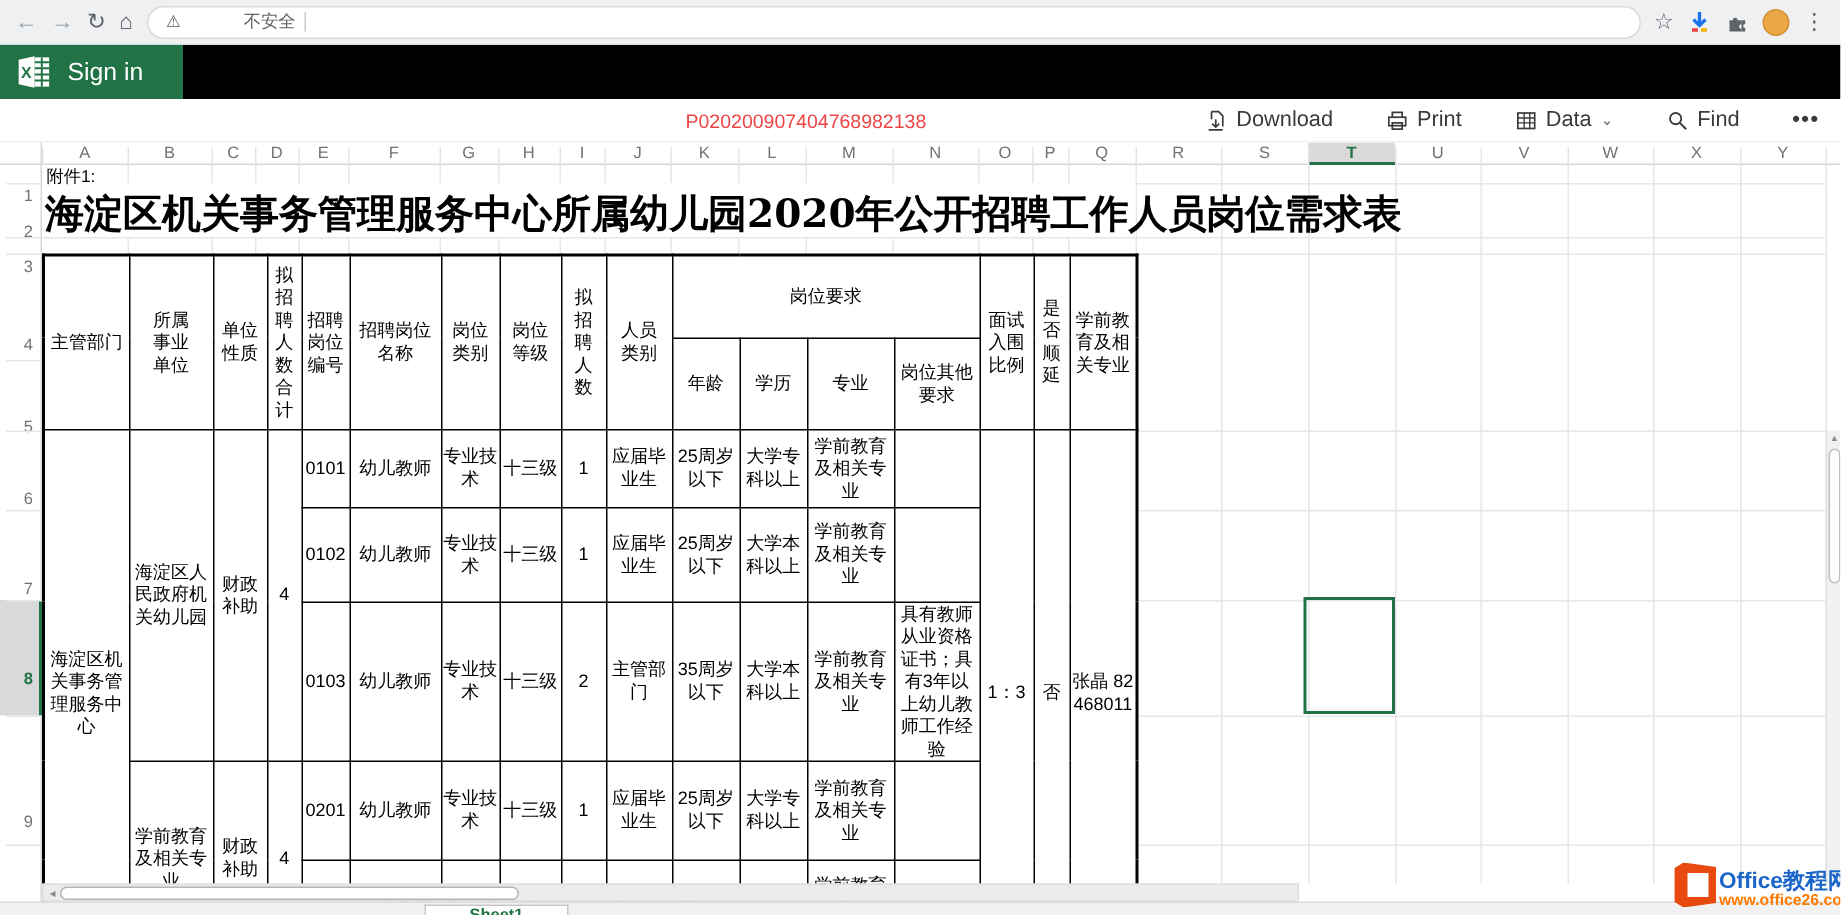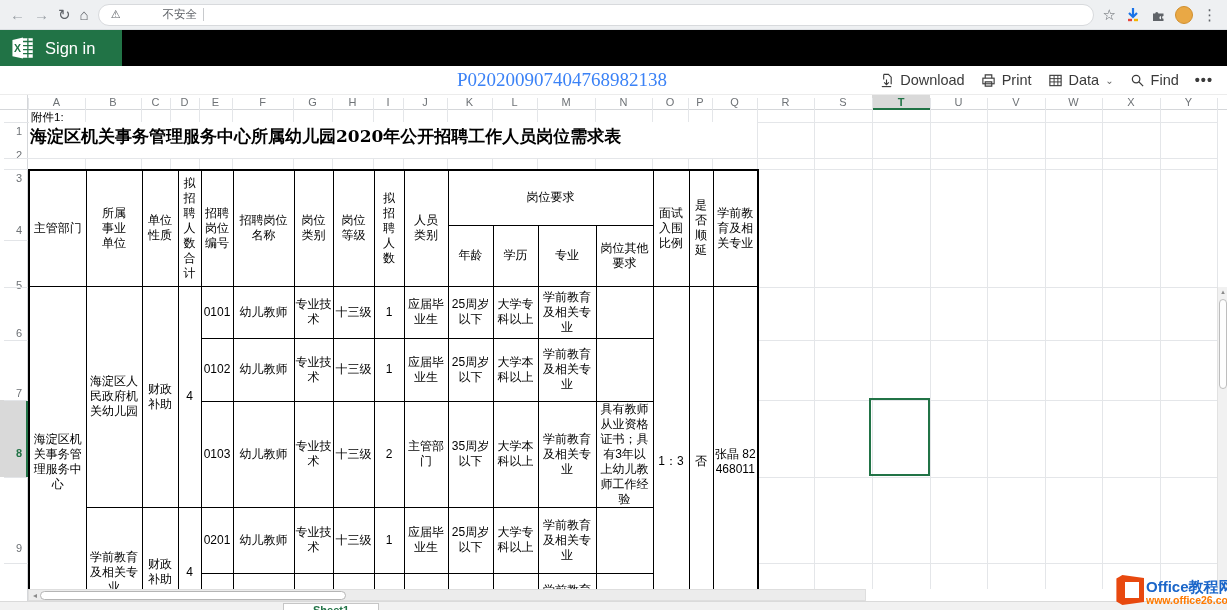--- a/index.html
+++ b/index.html
@@ -24,34 +24,34 @@
 
   
   .excel-bar { position:absolute; left:0; top:30px; width:1227px; height:36px; background:#000; }
   .brand { width:122px; height:36px; background:#217346; display:flex; align-items:center;
     gap:9px; padding:0 10px; }
   .signin { color:#fff; font-size:16.5px; cursor:pointer; }
 
   
   .toolbar { position:absolute; left:0; top:66px; width:1227px; height:29px; background:#fff;
     display:flex; align-items:center; border-bottom:1px solid #ececec; }
-  .doc-id { margin-left:457px; font-size:19px; color:#3b82f6;font-family:Liberation Serif, serif; }
-  .actions { margin-left:auto; display:flex; align-items:center; gap:16px; padding-right:14px; }
+  .doc-id { margin-left:457px; font-size:13px; color:#ef4444; }
+  .actions { margin-left:auto; display:flex; align-items:center; gap:35px; padding-right:14px; }
   .actions button { background:none; border:none; display:flex; align-items:center; gap:6px;
     font-family:inherit; font-size:14.5px; color:#3a3a3a; cursor:pointer; }
   .caret { font-size:10px; color:#666; }
   .more-btn { letter-spacing:1px; font-weight:bold; color:#444; }
 
   
   #sheet { position:absolute; left:0; top:95px; width:1227px; height:515px; background:#fff; overflow:hidden; }
   .gridv { position:absolute; width:1px; background:#e4e6e9; top:15px; height:479px; }
   .gridh { position:absolute; height:1px; background:#e4e6e9; left:28px; width:1189px; }
   .title-cell { position:absolute; left:29px; top:27px; width:728px; height:36px; background:#fff; }
   .attach { position:absolute; left:31px; top:15px; font-size:11.5px; color:#000; }
-  .doc-title { position:absolute; left:30px; top:30px; font-size:17px; font-weight:bold; color:#000;
+  .doc-title { position:absolute; left:30px; top:30px; font-size:26px; font-weight:bold; color:#000;
     font-family:"DejaVu Serif", serif; white-space:nowrap; }
 
   
   .col-strip { position:absolute; left:0; top:0; width:1227px; height:15px; background:#fff;
     border-bottom:1px solid #d5d7da; }
   .col-tick { position:absolute; top:3px; width:1px; height:12px; background:#e3e5e8; }
   .col-letter { position:absolute; top:1px; transform:translateX(-50%); font-size:11px; color:#6e7276; }
   .col-sel { position:absolute; left:872px; top:0; width:58px; height:15px; background:#d9d9d9;
     border-bottom:2px solid #217346; }
   .col-letter.sel { color:#217346; font-weight:bold; }

